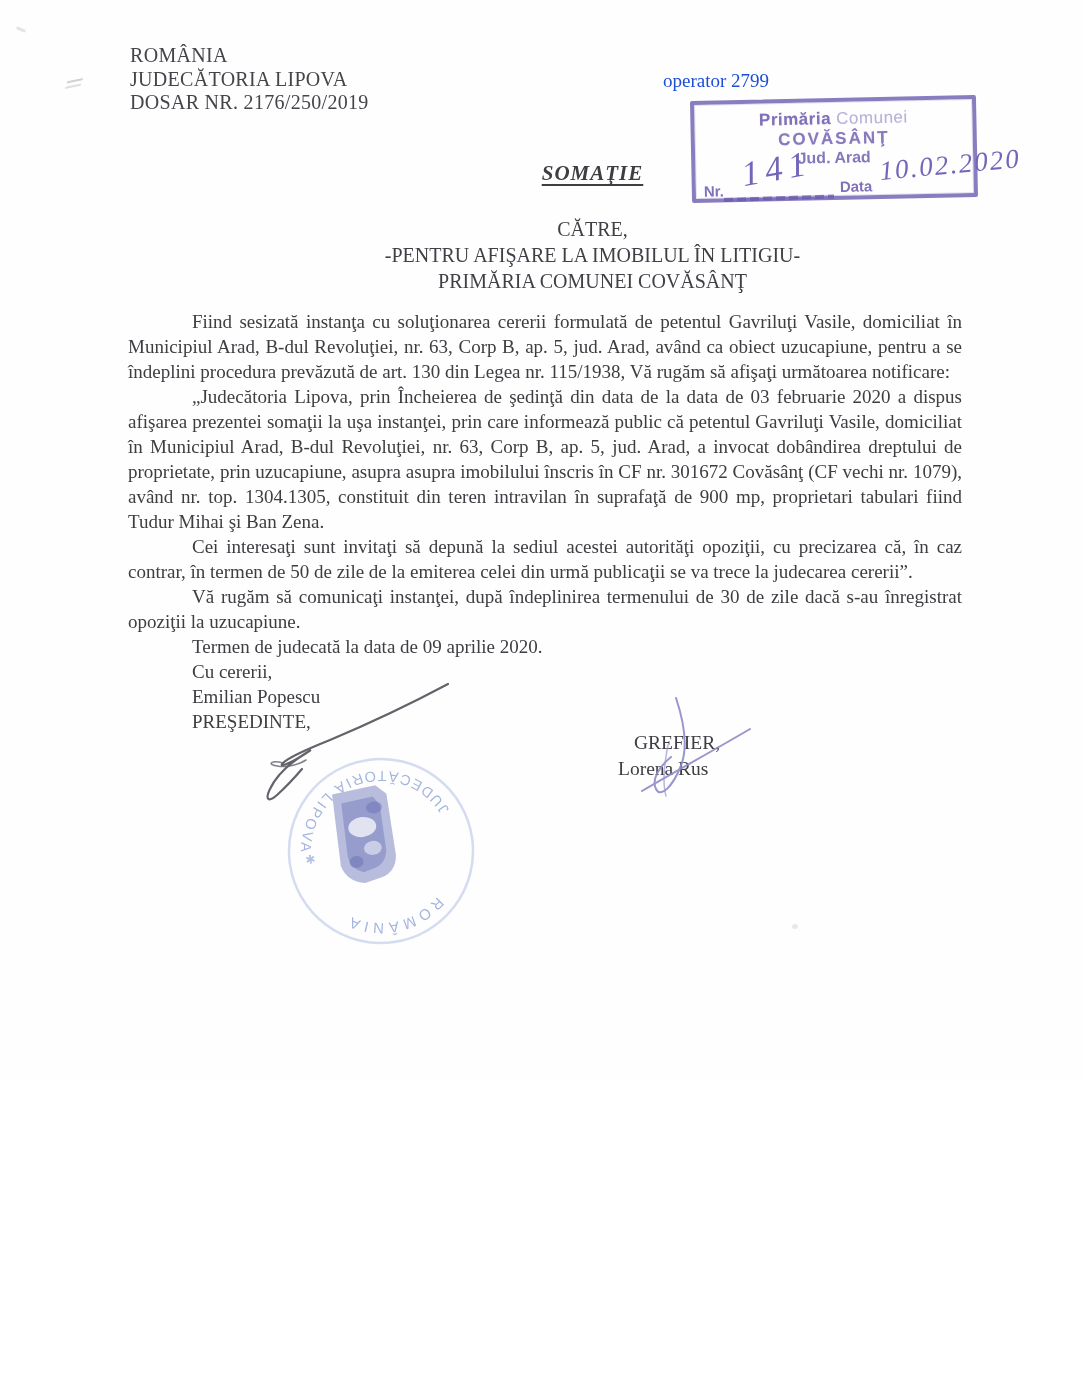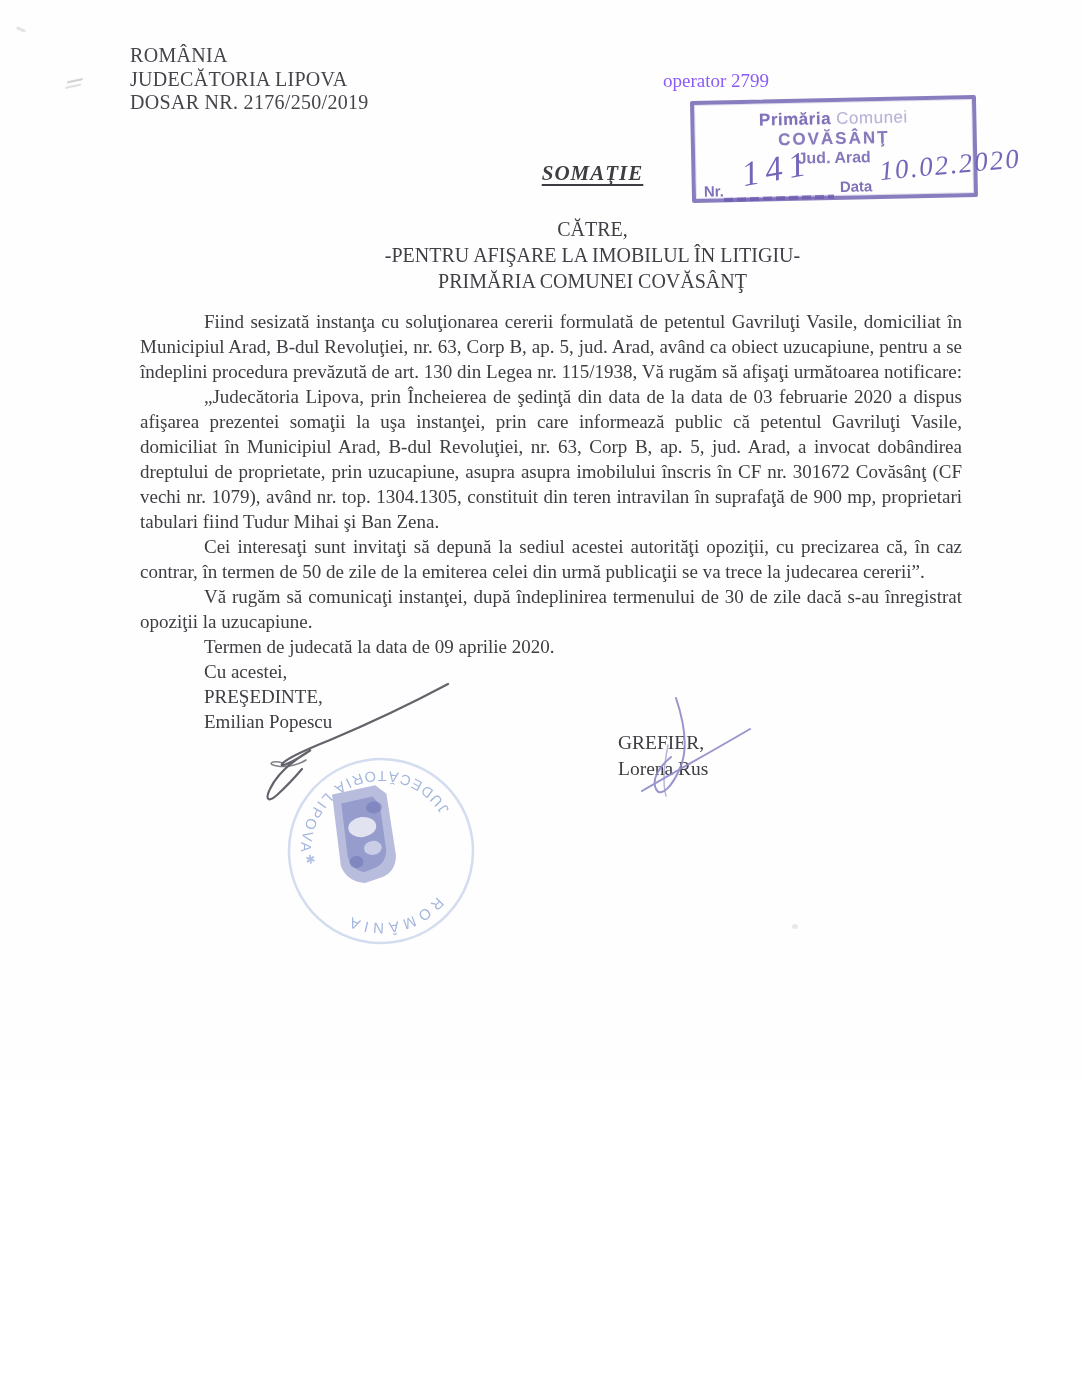--- a/index.html
+++ b/index.html
@@ -5,21 +5,21 @@
   * { margin:0; padding:0; box-sizing:border-box; }
   html,body { background:#ffffff; }
   .page {
     position:relative; width:1082px; height:1080px;
     background:#fefefe; overflow:hidden;
     font-family:"Liberation Serif","DejaVu Serif",serif;
     color:#3d3d42;
   }
   
   .header-block { position:absolute; left:130px; top:44px; font-size:20px; line-height:23.5px; letter-spacing:0.3px; color:#44444a; }
-  .operator { position:absolute; left:663px; top:70px; font-size:19px; color:#8b5cf6; }
+  .operator { position:absolute; left:663px; top:70px; font-size:19px; color:#1d4ed8; }
 
   
   .registry-stamp {
     position:absolute; left:691px; top:98px; width:286px; height:102px;
     border:4px solid rgba(104,88,174,0.78); border-radius:2px;
     transform:rotate(-1.2deg); color:#6c59ae; text-align:center;
     box-shadow:inset 0 0 0 1px rgba(104,88,174,0.18);
   }
   .rs-line1 { margin-top:7px; font-size:17px; font-weight:bold; font-family:"Liberation Sans",sans-serif; letter-spacing:0.5px; opacity:0.85; text-shadow:0 0 1px rgba(104,88,174,0.4); }
   .rs-line1 .faint { opacity:0.55; font-weight:normal; }
@@ -34,26 +34,26 @@
   .rs-data-value { position:absolute; left:184px; top:-12px; font-size:27px; font-style:italic; color:#7565ba; transform:rotate(-4deg); white-space:nowrap; letter-spacing:2px; }
 
   
   .centercol { position:absolute; left:130px; width:830px; text-align:center; padding-left:95px; }
   .doc-title { top:161px; font-size:21px; font-weight:bold; font-style:italic; letter-spacing:1px; }
   .doc-title span { text-decoration:underline; text-decoration-thickness:2px; text-underline-offset:4px; }
   .addressee { top:216px; font-size:20px; line-height:26px; color:#3f3f45; }
 
   
   .bodytext { position:absolute; left:128px; top:309px; width:834px; font-size:19px; line-height:25px; }
-  .bodytext p { text-align:justify; text-indent:64px;margin-left:12px; }
+  .bodytext p { text-align:justify; text-indent:64px; }
   .bodytext p.noj { text-align:left; }
   .em-name { text-indent:58px; }
 
   .grefier-block { position:absolute; left:618px; top:730px; font-size:19.5px; line-height:26px; }
-  .grefier-block .role { }
+  .grefier-block .role { margin-left:16px; }
 
   
   .ink-overlay { position:absolute; left:0; top:0; pointer-events:none; }
   .seal-svg { position:absolute; left:279px; top:749px; }
 
   
   .speck { position:absolute; pointer-events:none; }
   .speck1 { left:16px; top:28px; width:10px; height:3px; background:#d9d9db; transform:rotate(25deg); border-radius:2px; opacity:0.7; }
   .speck2 { left:66px; top:80px; width:16px; height:7px; border-top:2px solid #c2c2c6; border-bottom:2px solid #d5d5d8; transform:rotate(-12deg) skewX(-30deg); opacity:0.75; }
   .speck3 { left:792px; top:924px; width:6px; height:5px; background:#e8e8ea; border-radius:50%; }
@@ -103,23 +103,23 @@
     <div>-PENTRU AFIŞARE LA IMOBILUL ÎN LITIGIU-</div>
     <div>PRIMĂRIA COMUNEI COVĂSÂNŢ</div>
   </div>
 
   <div class="bodytext">
     <p>Fiind sesizată instanţa cu soluţionarea cererii formulată de petentul Gavriluţi Vasile, domiciliat în Municipiul Arad, B-dul Revoluţiei, nr. 63, Corp B, ap. 5, jud. Arad, având ca obiect uzucapiune, pentru a se îndeplini procedura prevăzută de art. 130 din Legea nr. 115/1938, Vă rugăm să afişaţi următoarea notificare:</p>
     <p>„Judecătoria Lipova, prin Încheierea de şedinţă din data de la data de 03 februarie 2020 a dispus afişarea prezentei somaţii la uşa instanţei, prin care informează public că petentul Gavriluţi Vasile, domiciliat în Municipiul Arad, B-dul Revoluţiei, nr. 63, Corp B, ap. 5, jud. Arad, a invocat dobândirea dreptului de proprietate, prin uzucapiune, asupra asupra imobilului înscris în CF nr. 301672 Covăsânţ (CF vechi nr. 1079), având nr. top. 1304.1305, constituit din teren intravilan în suprafaţă de 900 mp, proprietari tabulari fiind Tudur Mihai şi Ban Zena.</p>
     <p>Cei interesaţi sunt invitaţi să depună la sediul acestei autorităţi opoziţii, cu precizarea că, în caz contrar, în termen de  50 de zile de la emiterea celei din urmă publicaţii se va trece la judecarea cererii”.</p>
     <p>Vă rugăm să comunicaţi instanţei, după îndeplinirea termenului de 30 de zile dacă s-au înregistrat opoziţii la uzucapiune.</p>
     <p class="noj">Termen de judecată la data de 09 aprilie 2020.</p>
-    <p class="noj">Cu acestei,</p>
+    <p class="noj">Cu cererii,</p>
+    <p class="noj em-name">Emilian Popescu</p>
     <p class="noj">PREŞEDINTE,</p>
-    <p class="noj em-name">Emilian Popescu</p>
   </div>
 
   <div class="grefier-block">
     <div class="role">GREFIER,</div>
     <div>Lorena Rus</div>
   </div>
 
   <svg class="seal-svg" width="204" height="204" viewBox="0 0 204 204" xmlns="http://www.w3.org/2000/svg">
     <g transform="rotate(172 102 102)" opacity="0.82">
       <circle cx="102" cy="102" r="92" fill="none" stroke="#8ba2d6" stroke-width="2.5" opacity="0.45"></circle>

